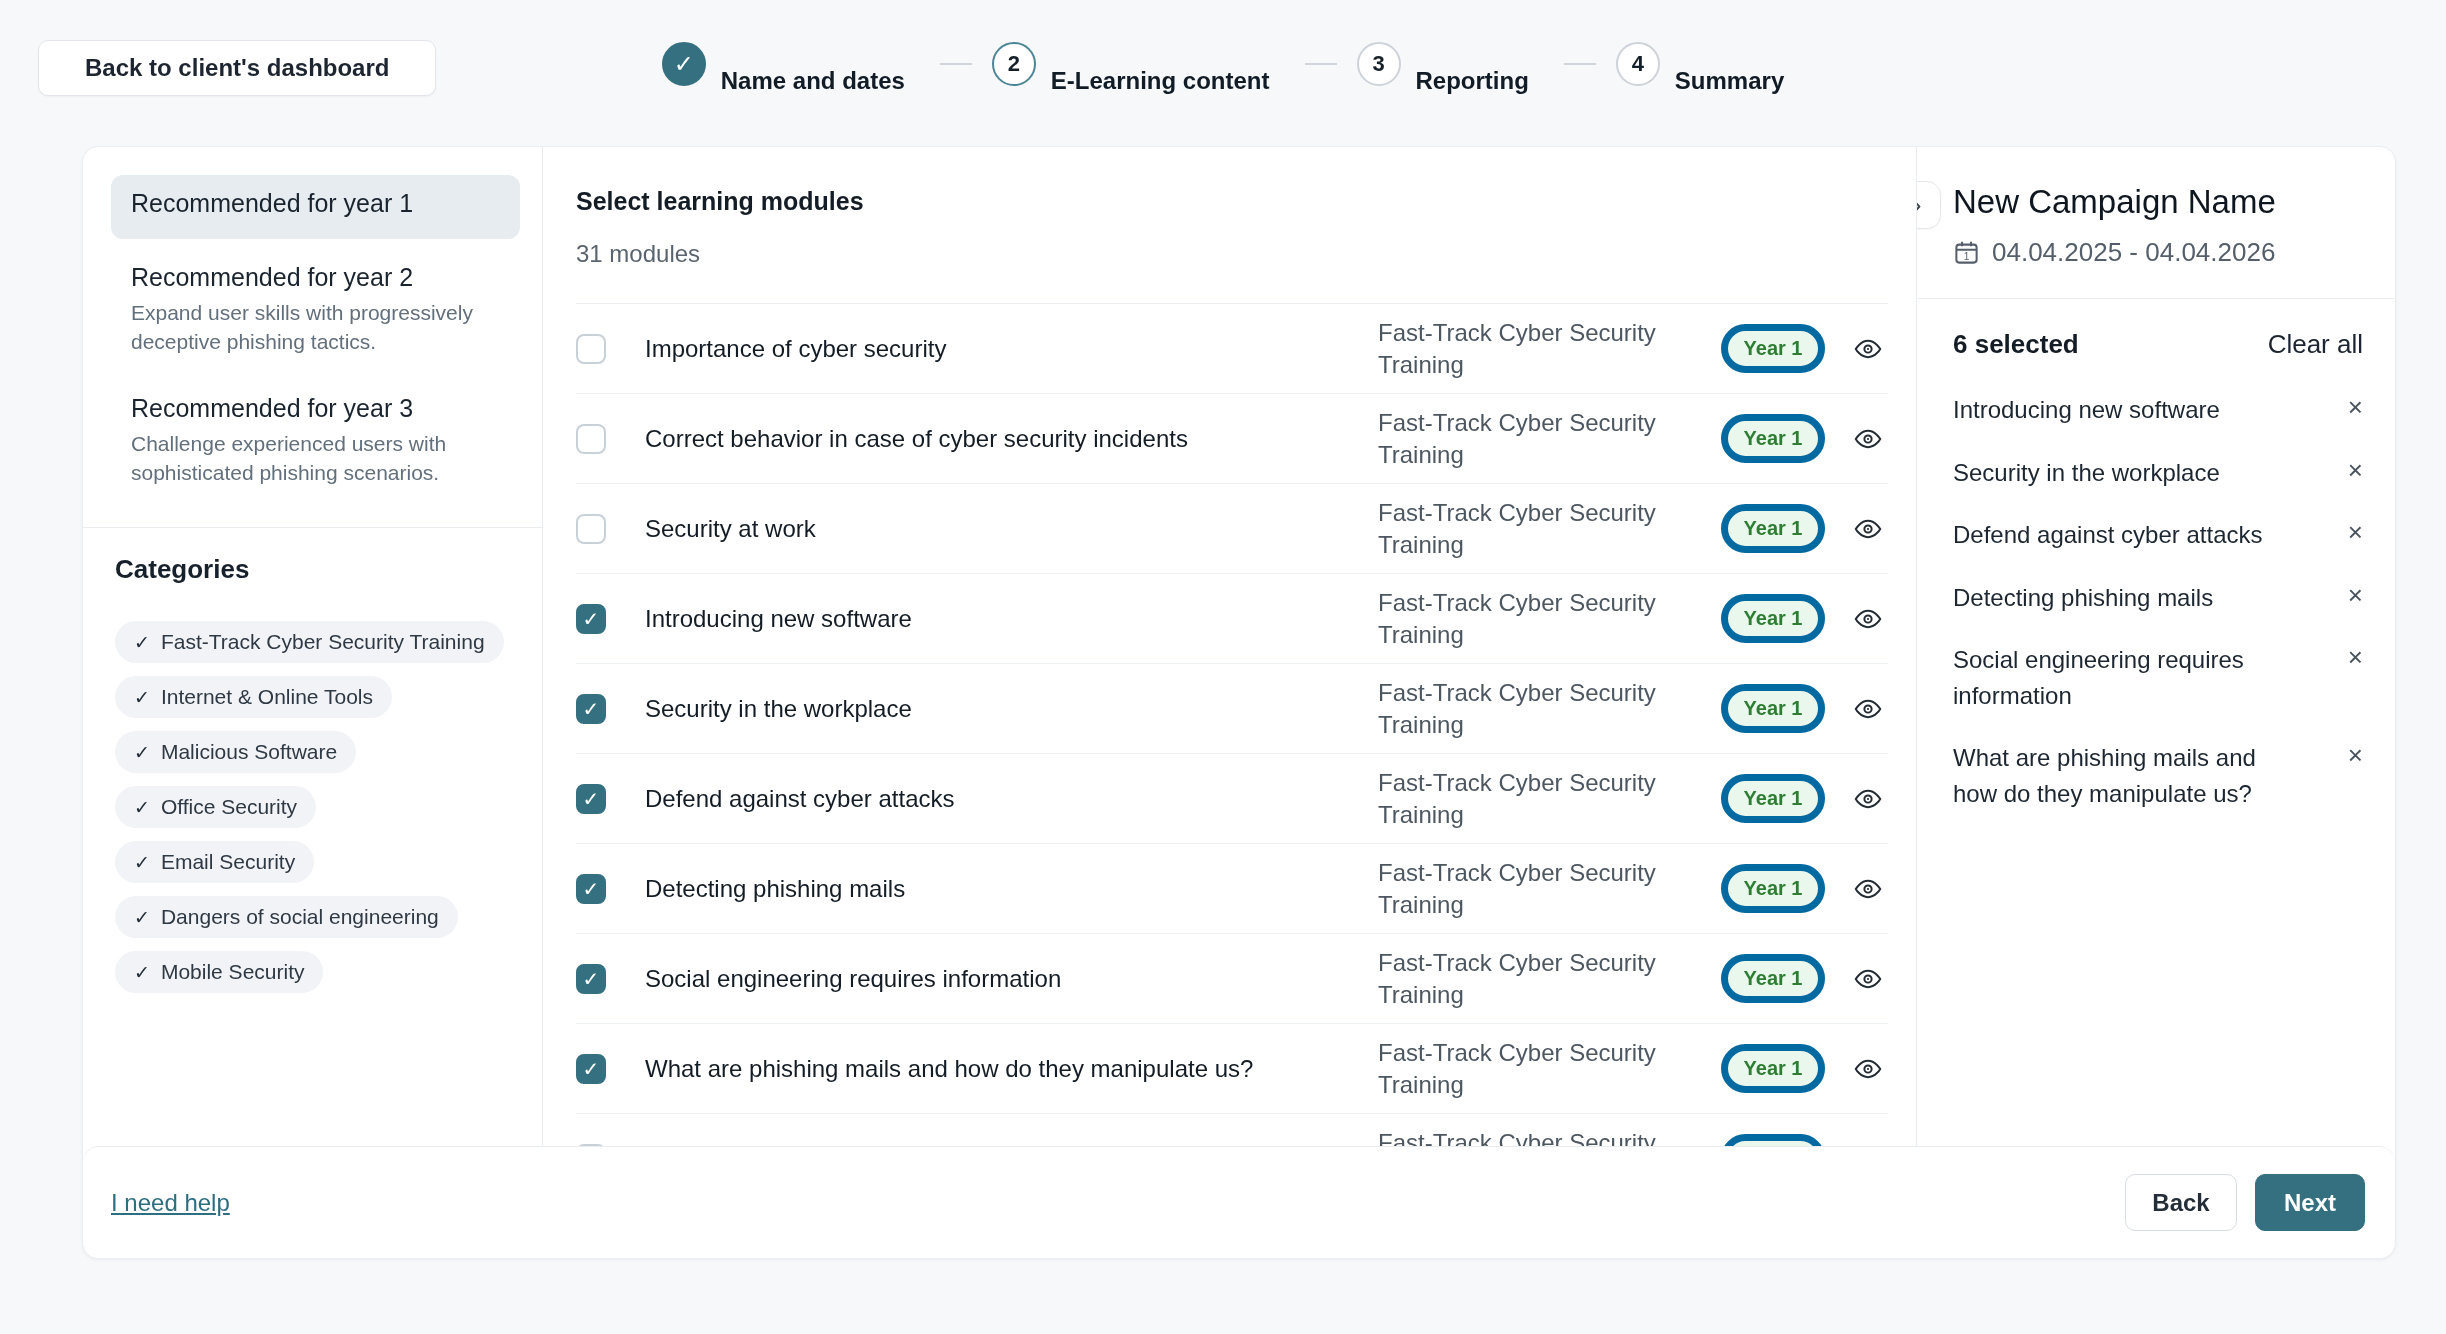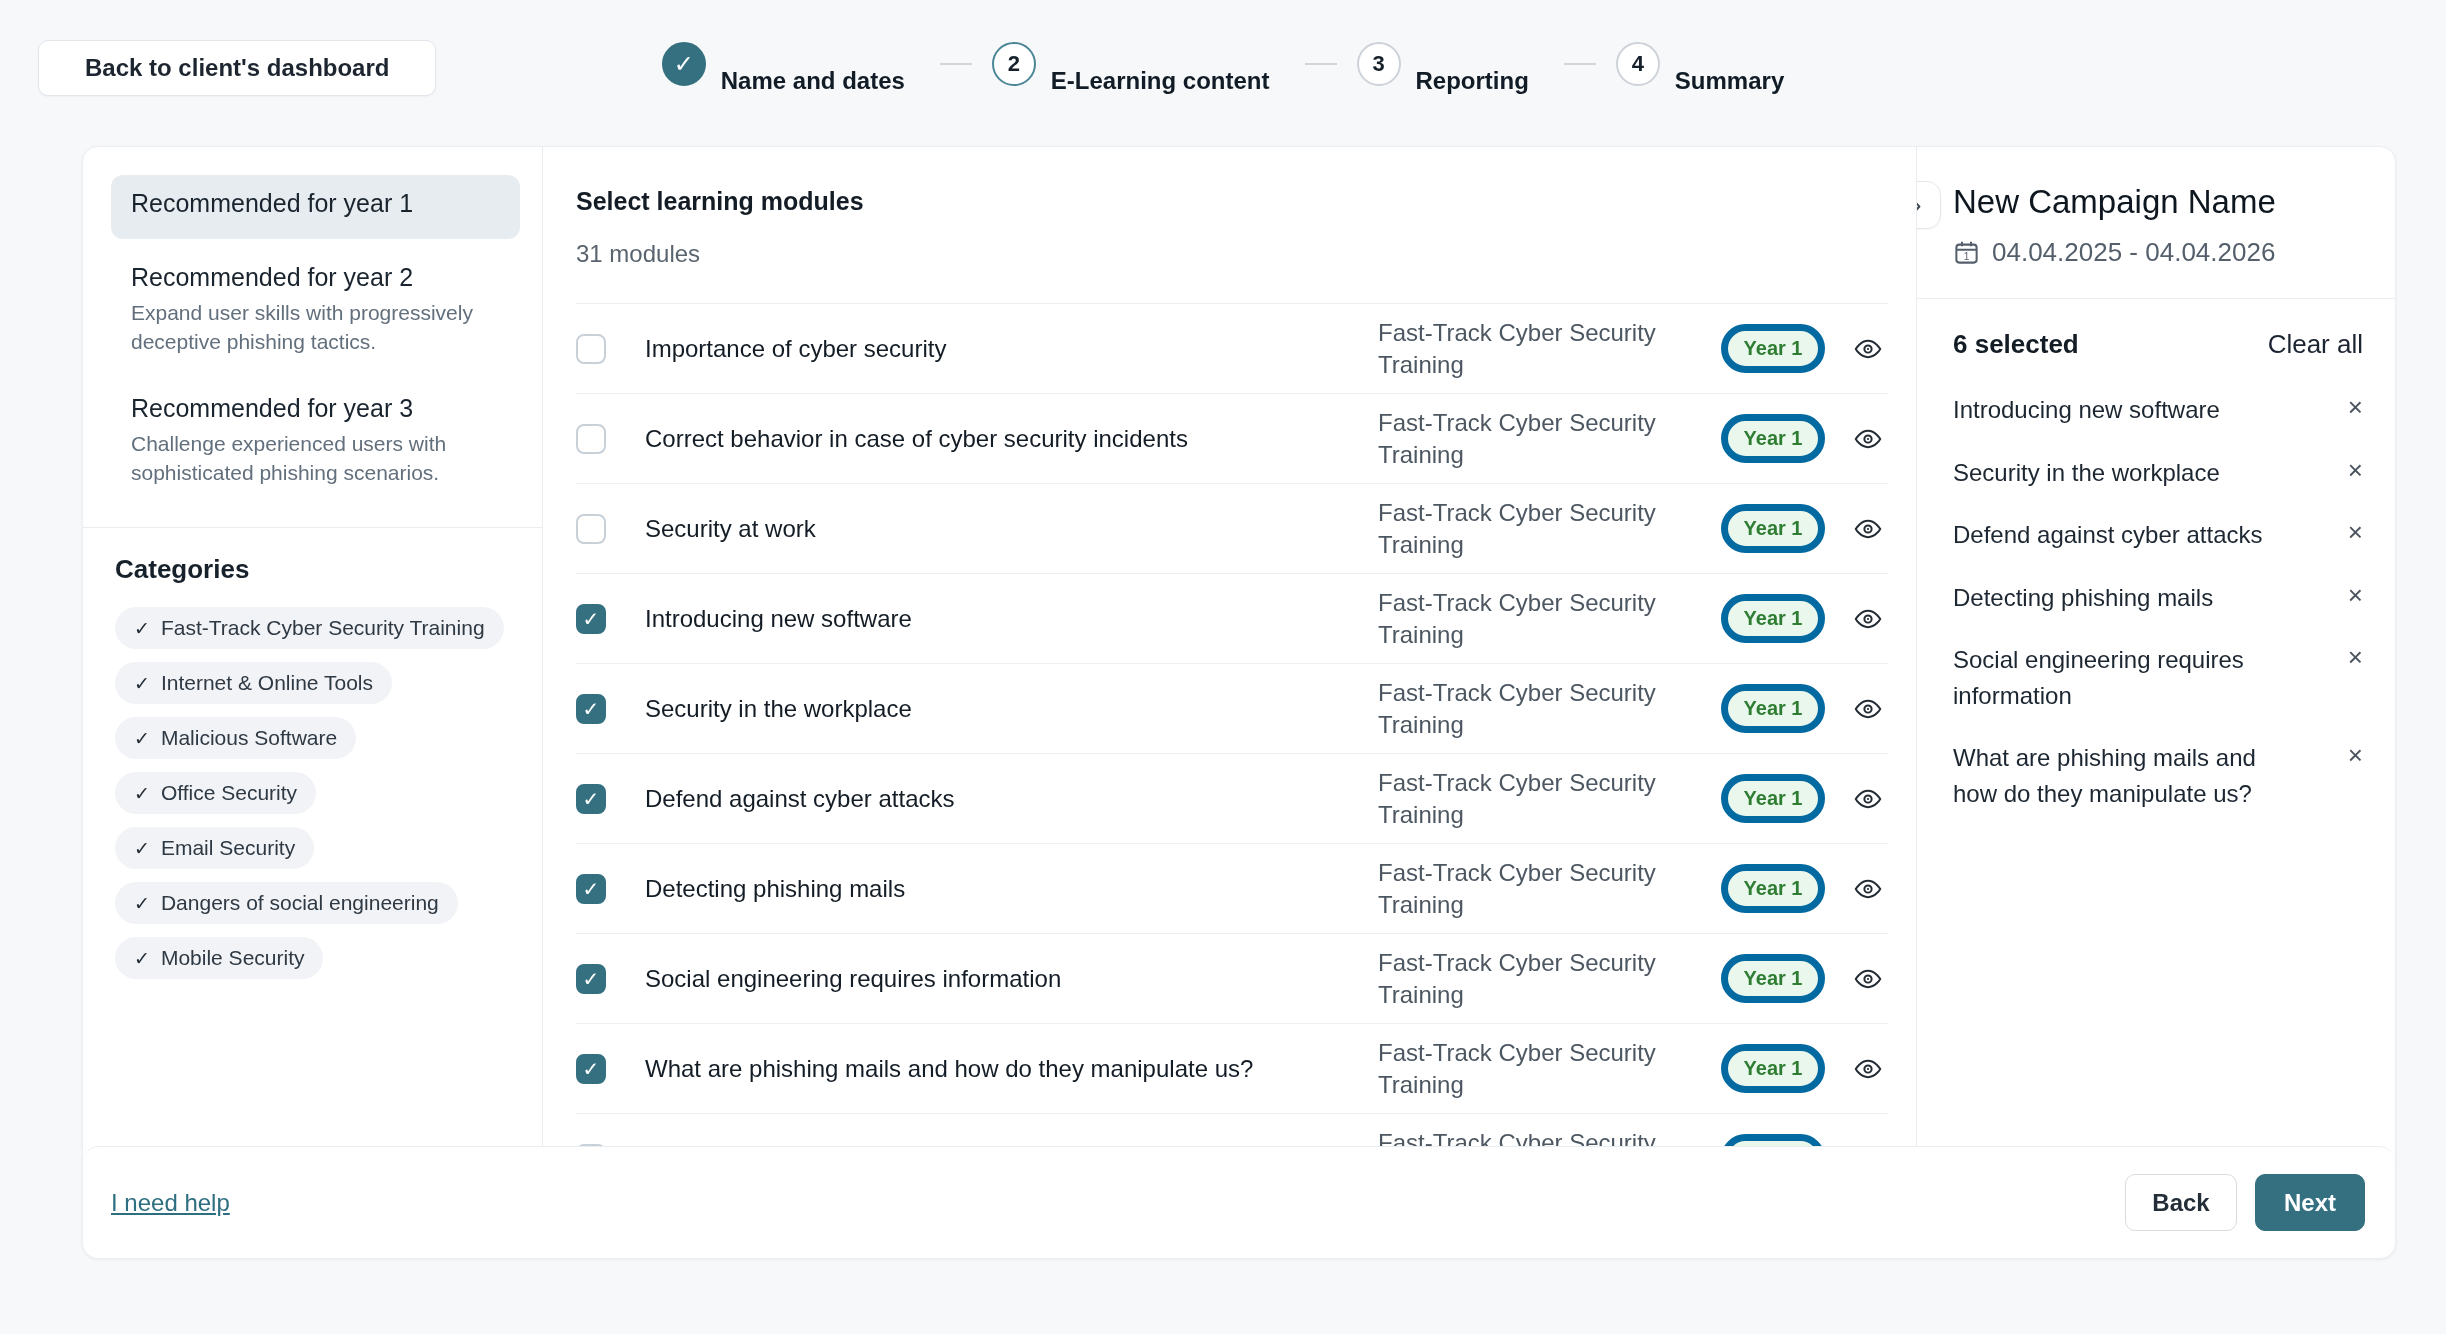--- a/index.html
+++ b/index.html
@@ -36,21 +36,21 @@
     display:grid; grid-template-columns:460px 1fr 478px; grid-template-rows:1fr 112px;
     overflow:hidden;
   }
   
   .sidebar { grid-column:1; grid-row:1; border-right:1px solid #e9edf0; padding:28px 22px 0 28px; overflow:hidden; }
   .rec-item { padding:14px 20px; border-radius:12px; margin-bottom:10px; cursor:pointer; }
   .rec-item.selected { background:#e7ecf0; }
   .rec-title { font-size:25px; color:#1a242e; margin-bottom:7px; }
   .rec-desc { font-size:21px; color:#626f7c; line-height:1.36; }
   .sidebar-divider { border-top:1px solid #e9edf0; margin:26px -22px 26px -28px; }
-  .cat-title { font-size:26px; font-weight:700; color:#17212b; margin:0 0 22px 4px; }
+  .cat-title { font-size:26px; font-weight:700; color:#17212b; margin:0 0 36px 4px; }
   .chip {
     display:inline-flex; align-items:center; gap:11px; padding:9px 19px; border-radius:999px;
     background:#f1f3f6; font-size:21px; font-weight:500; color:#2f3944; margin:0 0 13px 4px; cursor:pointer;
   }
   .chip-check { font-size:19px; font-weight:700; color:#232d37; }
   .chips { display:flex; flex-direction:column; align-items:flex-start; }
   
   .main { grid-column:2; grid-row:1; border-right:1px solid #e9edf0; padding:0 28px 0 33px; overflow:hidden; }
   .list-header { height:157px; padding-top:40px; border-bottom:1px solid #eceff2; }
   .list-title { font-size:25px; font-weight:700; color:#141d26; }

